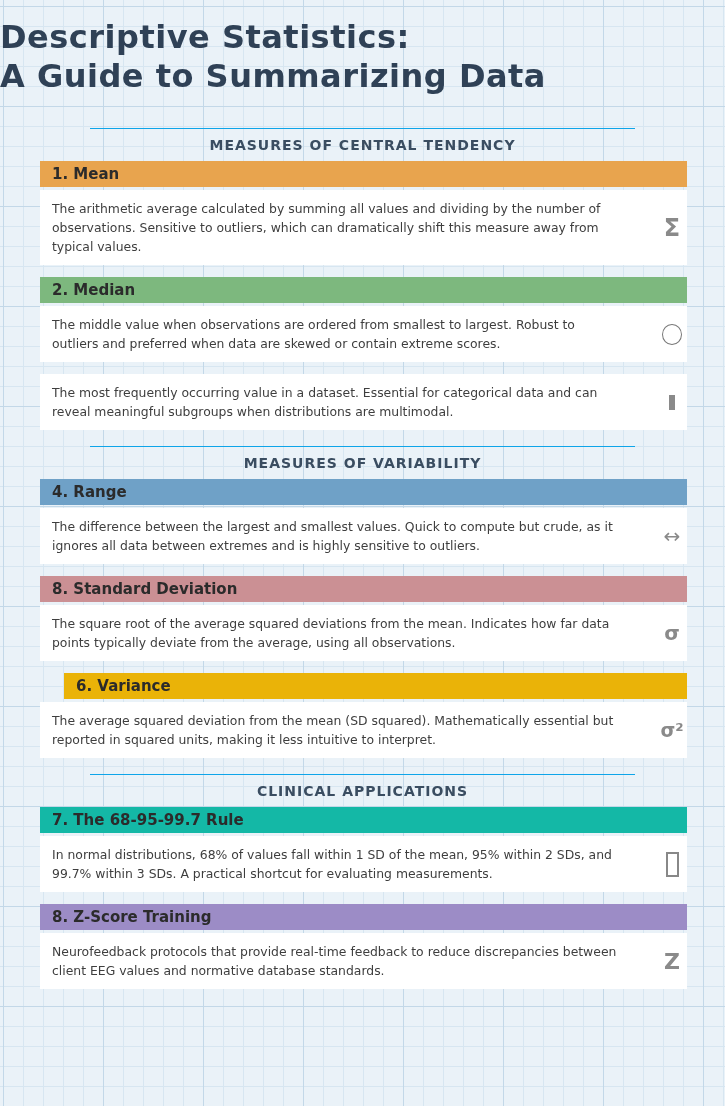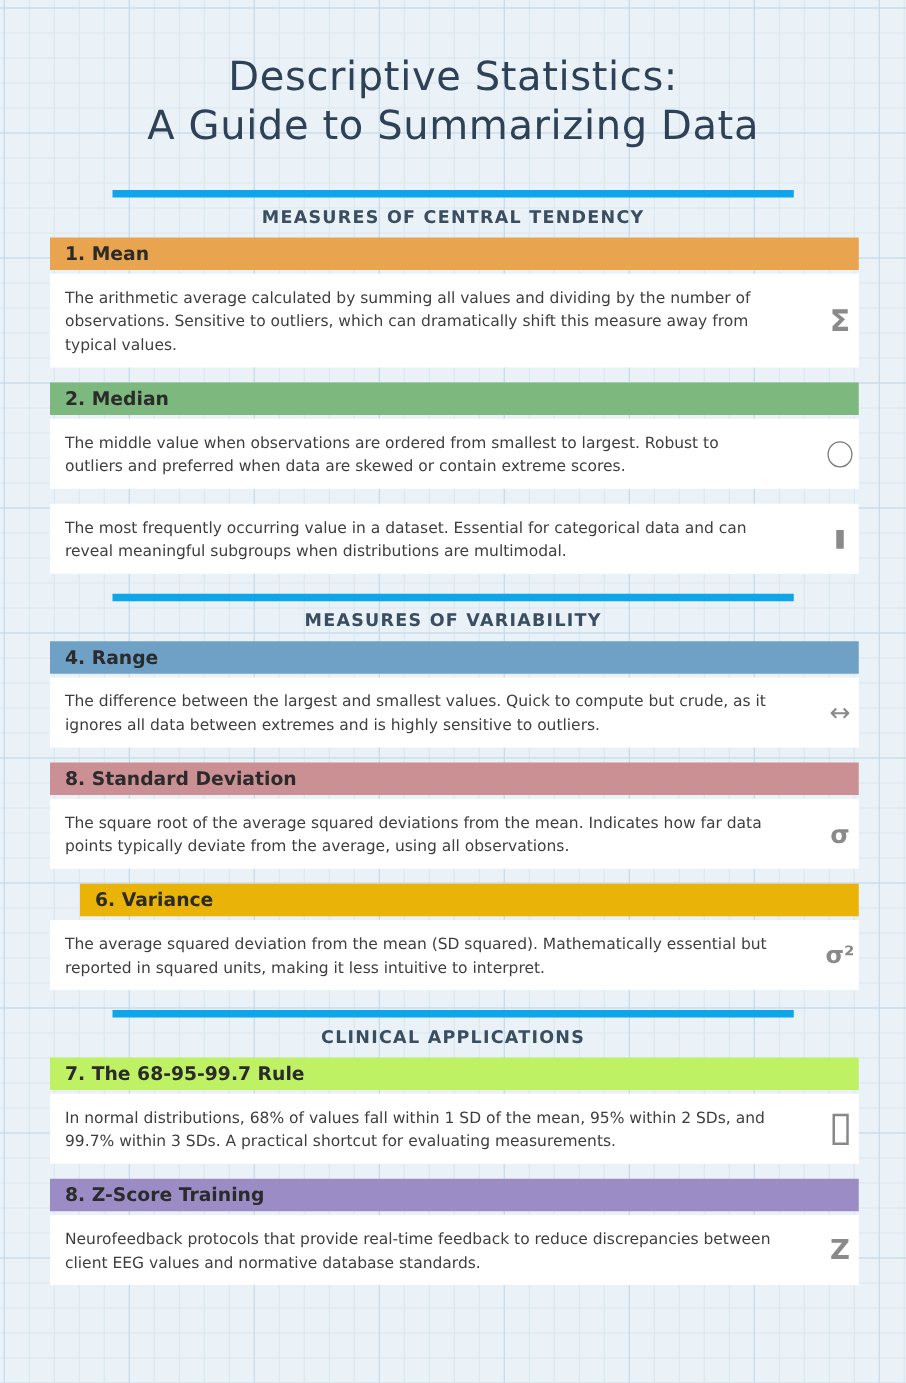--- a/index.html
+++ b/index.html
@@ -10,33 +10,33 @@
     background-image:
       linear-gradient(to bottom, #c3d8e8 1px, transparent 1px),
       linear-gradient(to right,  #c3d8e8 1px, transparent 1px),
       linear-gradient(to bottom, #d7e6f1 1px, transparent 1px),
       linear-gradient(to right,  #d7e6f1 1px, transparent 1px);
     background-size: 100px 100px, 100px 100px, 20px 20px, 20px 20px;
     background-position: 3px 6px;
   }
 
   .page-title {
-    margin-top: 42px;
-    text-align: center;
+    margin-top: 18px;
+    text-align: left;
     font-size: 32px;
     line-height: 39px;
-    font-weight: 400;
+    font-weight: 700;
     letter-spacing: 0.5px;
     color: #2F4156;
   }
 
   .section-head {
     width: 545px;
     margin: 16px auto 0;
-    border-top: 6px solid #0ea5e9;
+    border-top: 1px solid #0ea5e9;
     padding-top: 8px;
     text-align: center;
   }
   .section-head.first { margin-top: 32px; }
   .section-label {
     font-size: 14px;
     font-weight: 700;
     letter-spacing: 1px;
     color: #3A4D61;
   }
@@ -189,21 +189,21 @@
 
 </div>
 
 <div class="section-head">
   <div class="section-label">CLINICAL APPLICATIONS</div>
 </div>
 
 <div class="cards">
 
   <section class="card">
-    <div class="card-header" style="background-color: #bef264;">
+    <div class="card-header" style="background-color: #14b8a6;">
       <span class="card-title">7. The 68-95-99.7 Rule</span>
     </div>
     <div class="card-body">
       <p class="card-desc">In normal distributions, 68% of values fall within 1 SD of the mean, 95% within 2 SDs, and 99.7% within 3 SDs. A practical shortcut for evaluating measurements.</p>
       <div class="icon-area">
         <span class="shape-box"></span>
       </div>
     </div>
   </section>
 

